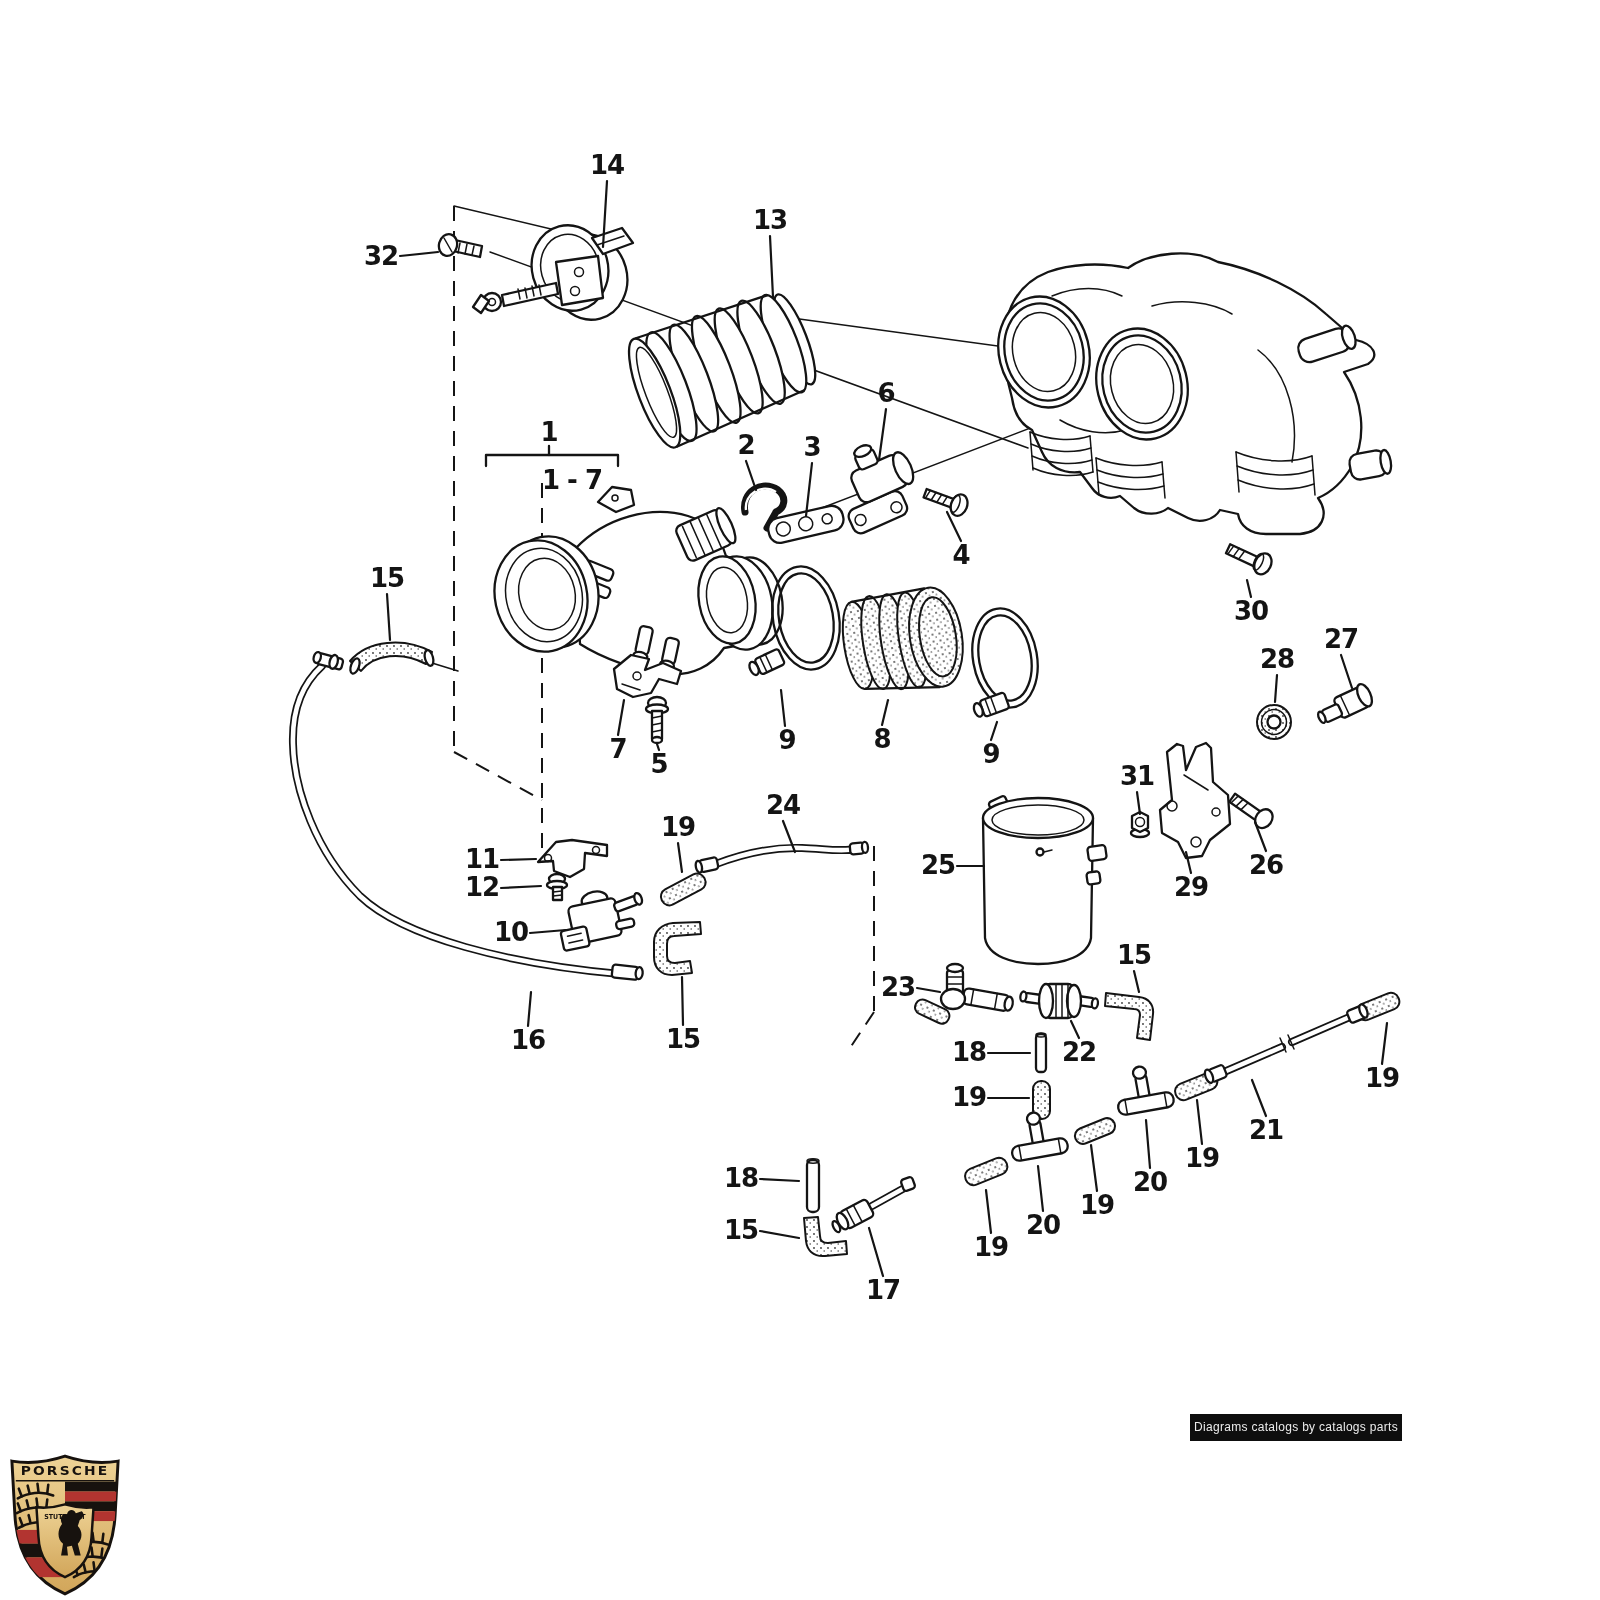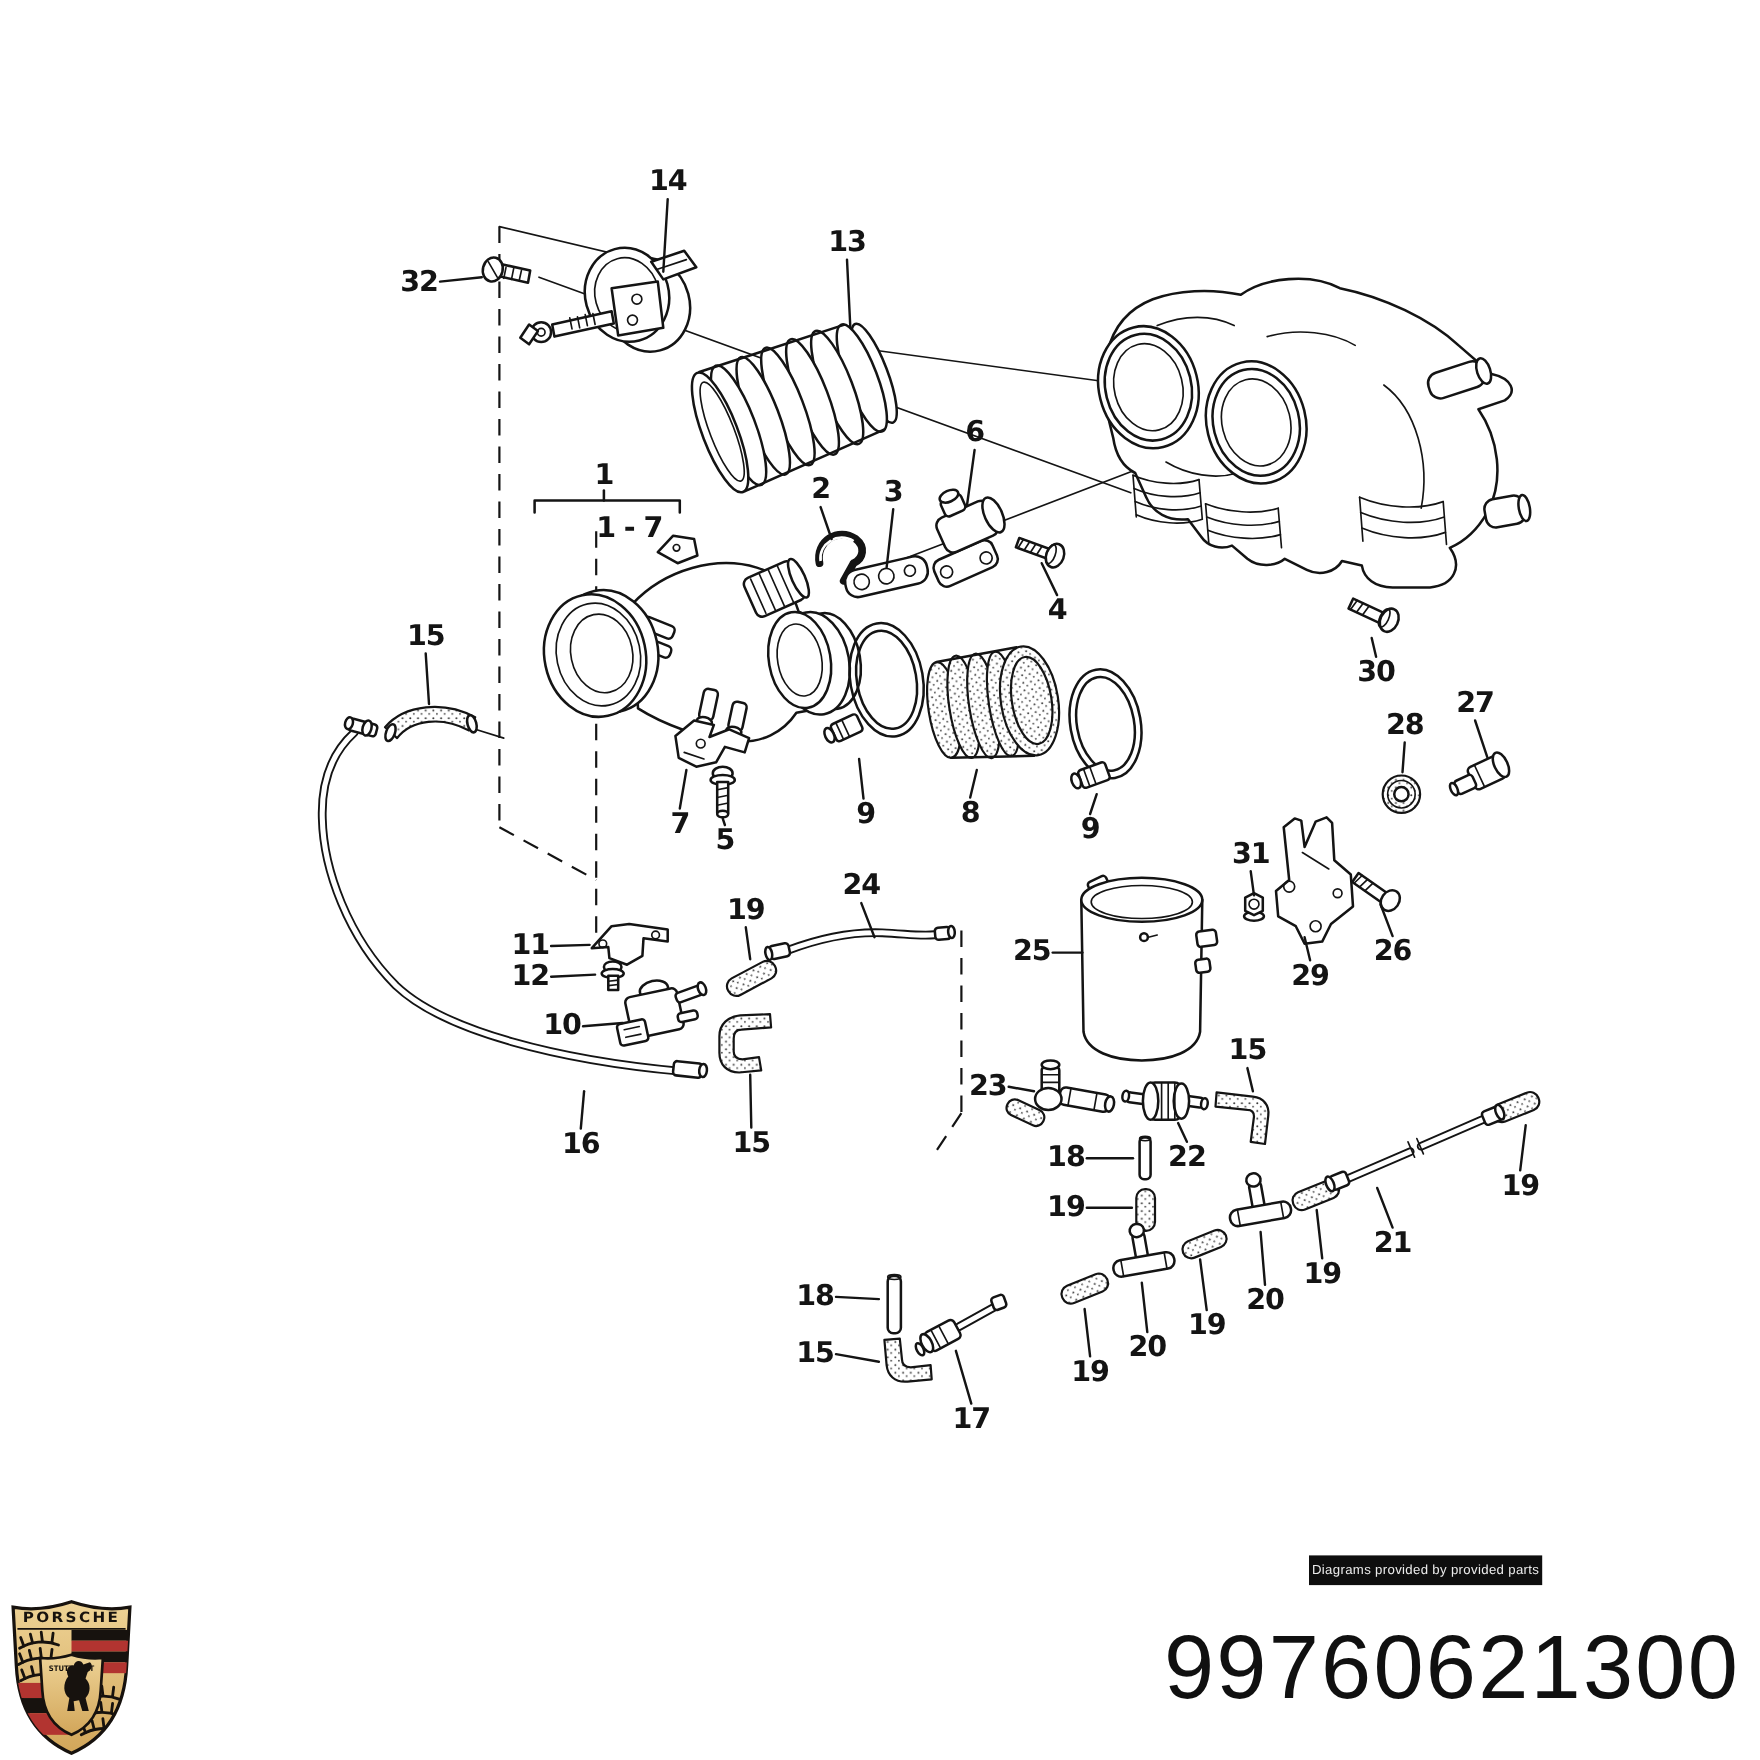--- a/index.html
+++ b/index.html
@@ -573,23 +573,22 @@
         <text x="991" y="1248" class="callout">19</text>
         <line x1="883" y1="1276" x2="869" y2="1228" class="leader"></line>
         <text x="883" y="1291" class="callout">17</text>
         <line x1="760" y1="1179" x2="799" y2="1181" class="leader"></line>
         <text x="741" y="1179" class="callout">18</text>
         <line x1="760" y1="1231" x2="799" y2="1238" class="leader"></line>
         <text x="741" y="1231" class="callout">15</text>
       </g>
   </svg>
 
-  <div class="badge">Diagrams provided by provided parts</div>
-
-  <div class="partnum">99760621300</div>
+  <div class="badge">Diagrams catalogs by catalogs parts</div>
+
 
   <svg class="crest" width="118" height="146" viewBox="0 0 120 146">
     <defs>
       <linearGradient id="gold" x1="0" y1="0" x2="0" y2="1">
         <stop offset="0" stop-color="#eed396"></stop>
         <stop offset="1" stop-color="#d2a65a"></stop>
       </linearGradient>
       <clipPath id="shieldClip">
         <path d="M60 3 C78 9 97 11 114 8 L111 62 C109 103 92 129 60 143 C28 129 11 103 9 62 L6 8 C23 11 42 9 60 3 Z"></path>
       </clipPath>

